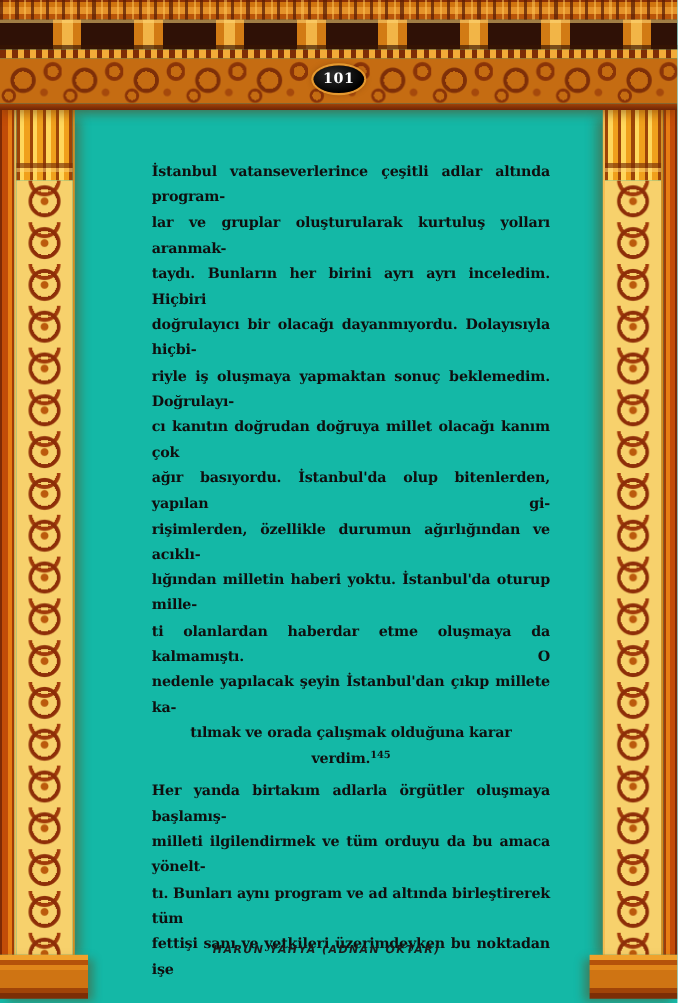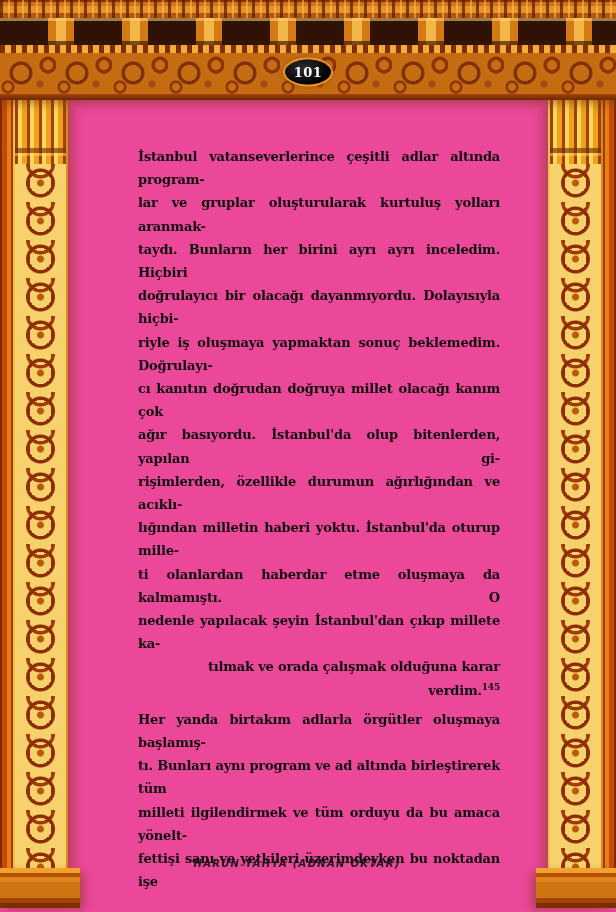--- a/index.html
+++ b/index.html
@@ -1,17 +1,17 @@
 <!DOCTYPE html>
 <html><head>
 <meta charset="utf-8">
 <style>
   html,body { margin:0; padding:0; background:#ffffff; }
   .page {
-    position:relative; width:616px; height:912px; background:#ec4899;
+    position:relative; width:616px; height:912px; background:#14b8a6;
     overflow:hidden; font-family:"Liberation Serif", serif;
   }
 
   
   .beam { position:absolute; top:0; left:0; width:616px; height:100px; z-index:3;
           box-shadow:0 6px 9px -2px rgba(110,50,5,.5); }
   .beam-r1 { height:18px;
     background-image:
       repeating-linear-gradient(90deg, rgba(90,30,5,.75) 0 3px, rgba(0,0,0,0) 3px 8px,
         rgba(255,200,90,.5) 8px 10px, rgba(0,0,0,0) 10px 14px),
@@ -67,21 +67,21 @@
       #cf7413 14px 30px, #a04408 30px 35px, #7c2e06 35px 40px); }
   .plinth.left  { left:0;  box-shadow:6px 3px 8px -1px rgba(110,50,5,.4); }
   .plinth.right { right:0; box-shadow:-6px 3px 8px -1px rgba(110,50,5,.4); }
 
   
   .content { position:absolute; left:70px; top:100px; width:474px; z-index:1; color:#161616; }
   .quote-section { margin:45px 0 0 68px; width:362px; }
   .quote-para { font-family:"DejaVu Serif", serif; font-weight:bold;
     font-size:13px; line-height:23.2px; letter-spacing:-0.2px; color:#0f0f0f; }
   .quote-para + .quote-para { margin-top:6px; }
-  .tline { text-align:right; }
+  .tline { text-align:center; }
   .tline.jfull { text-align:justify; text-align-last:justify; }
   sup.fn { font-size:9px; line-height:0; }
 
   .footer { position:absolute; left:60px; top:858px; width:474px; text-align:center;
     font-family:"DejaVu Sans", sans-serif; font-style:italic; font-weight:bold;
     font-size:10px; letter-spacing:1.3px; color:#1a1a1a; z-index:2; }
 </style>
 </head>
 <body>
 
@@ -126,22 +126,22 @@
           <div class="tline jfull">cı kanıtın doğrudan doğruya millet olacağı kanım çok</div>
           <div class="tline jfull">ağır basıyordu. İstanbul'da olup bitenlerden, yapılan gi-</div>
           <div class="tline jfull">rişimlerden, özellikle durumun ağırlığından ve acıklı-</div>
           <div class="tline jfull">lığından milletin haberi yoktu. İstanbul'da oturup mille-</div>
           <div class="tline jfull">ti olanlardan haberdar etme oluşmaya da kalmamıştı. O</div>
           <div class="tline jfull">nedenle yapılacak şeyin İstanbul'dan çıkıp millete ka-</div>
           <div class="tline">tılmak ve orada çalışmak olduğuna karar verdim.<sup class="fn">145</sup></div>
         </div>
         <div class="quote-para">
           <div class="tline jfull">Her yanda birtakım adlarla örgütler oluşmaya başlamış-</div>
+          <div class="tline jfull">milleti ilgilendirmek ve tüm orduyu da bu amaca yönelt-</div>
           <div class="tline jfull">tı. Bunları aynı program ve ad altında birleştirerek tüm</div>
-          <div class="tline jfull">milleti ilgilendirmek ve tüm orduyu da bu amaca yönelt-</div>
           <div class="tline jfull">fettişi sanı ve yetkileri üzerimdeyken bu noktadan işe</div>
         </div>
       </div>
 
   </div>
 
   <div class="footer">HARUN YAHYA (ADNAN OKTAR)</div>
 </div>
 
 </body></html>

